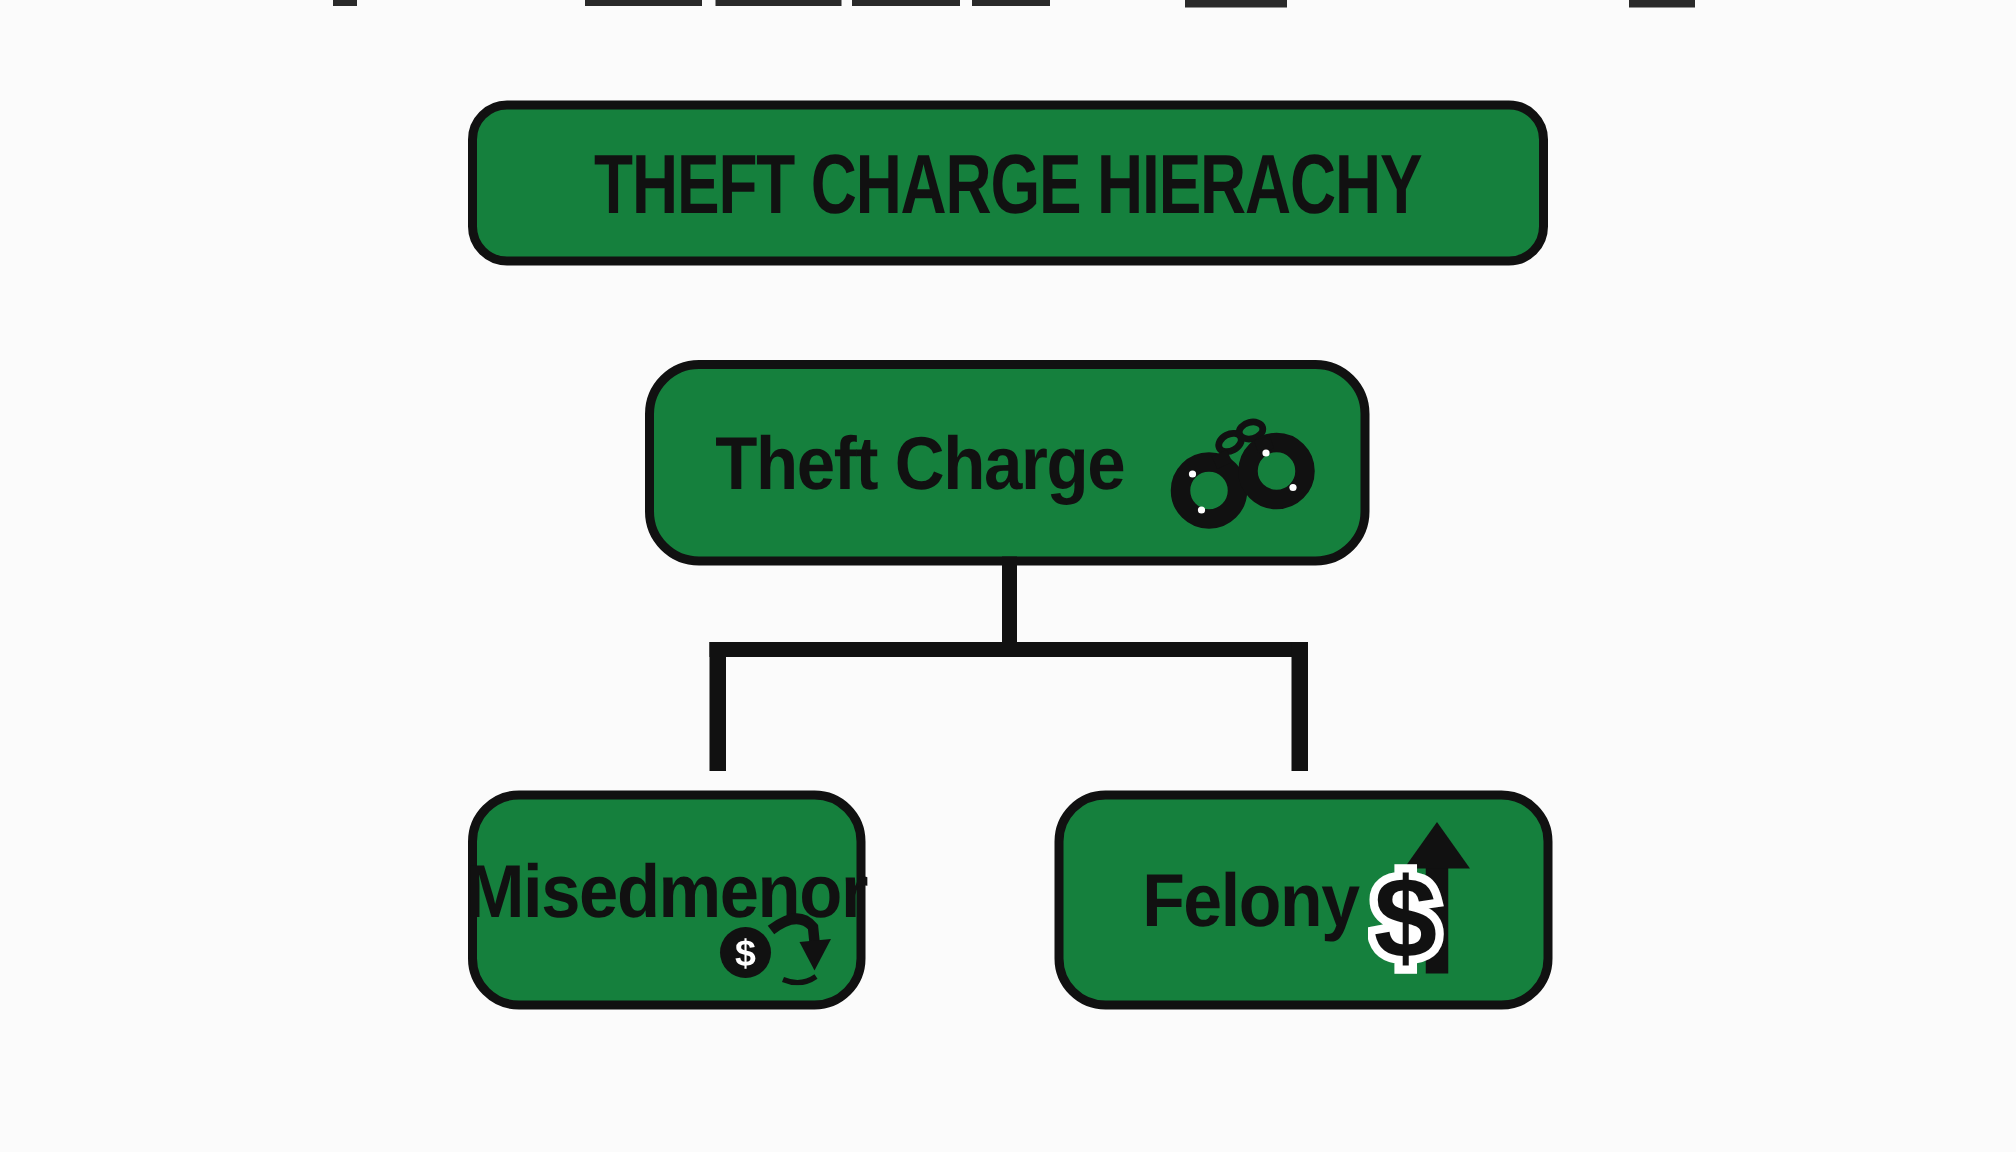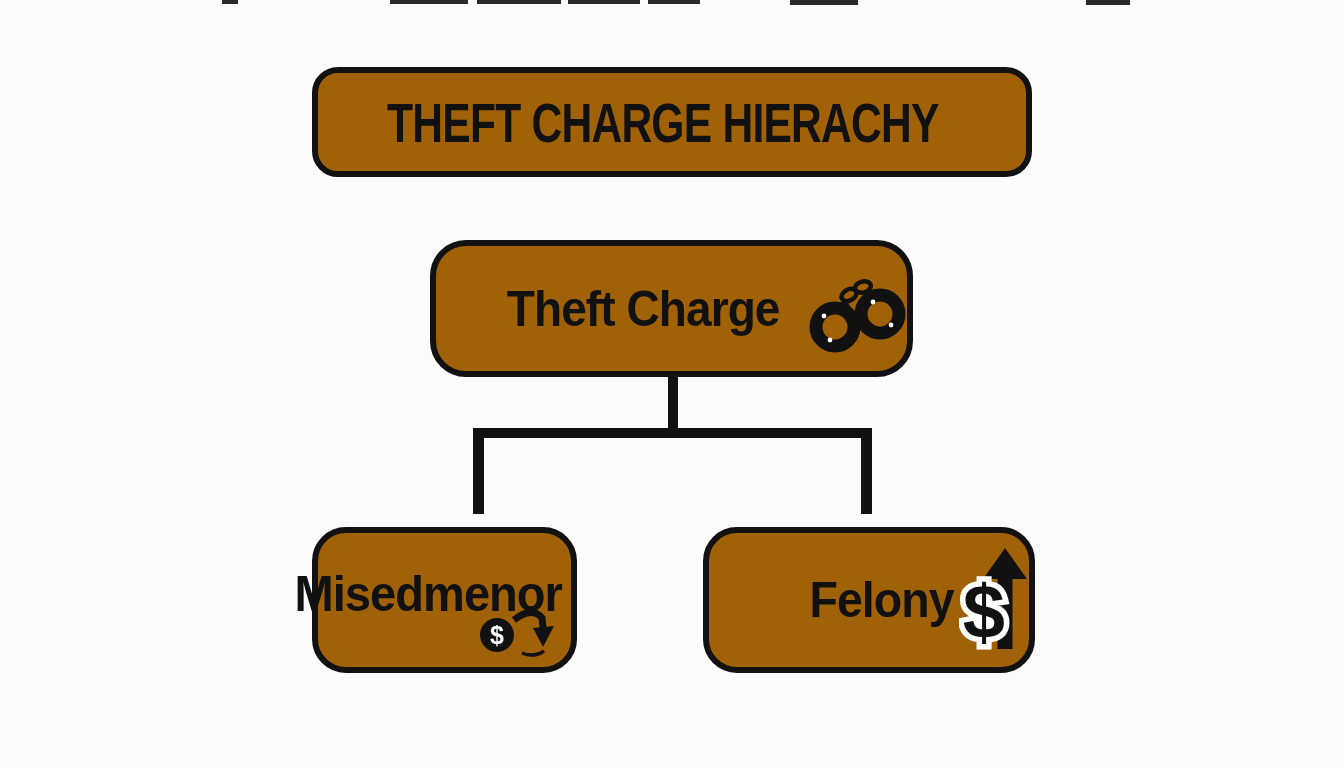--- a/index.html
+++ b/index.html
@@ -8,26 +8,26 @@
     font-family: "Liberation Sans", sans-serif;
   }
   .canvas {
     position: relative;
     width: 1344px; height: 768px;
     background: #fbfbfb;
     overflow: hidden;
   }
   .node {
     position: absolute;
-    background: #a16207;
+    background: #15803d;
     border: 6px solid #111111;
     box-sizing: border-box;
     display: flex;
     align-items: center;
-    justify-content: flex-end;
+    justify-content: center;
     color: #111111;
   }
   .title-box {
     left: 312px; top: 67px;
     width: 720px; height: 110px;
     border-radius: 26px;
   }
   .title-label {
     font-size: 56px;
     font-weight: bold;

